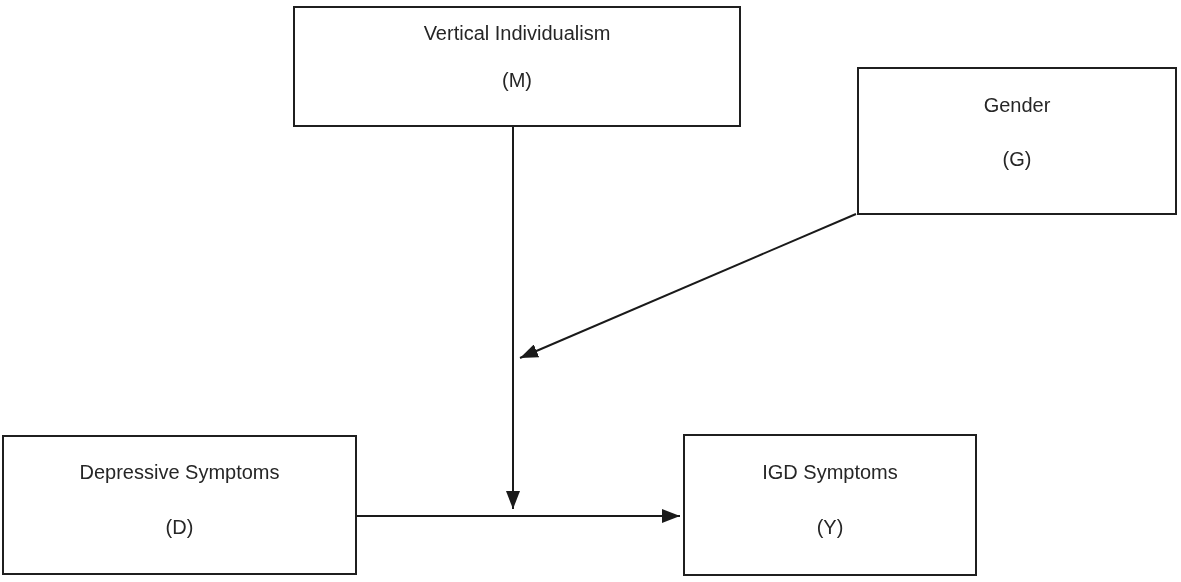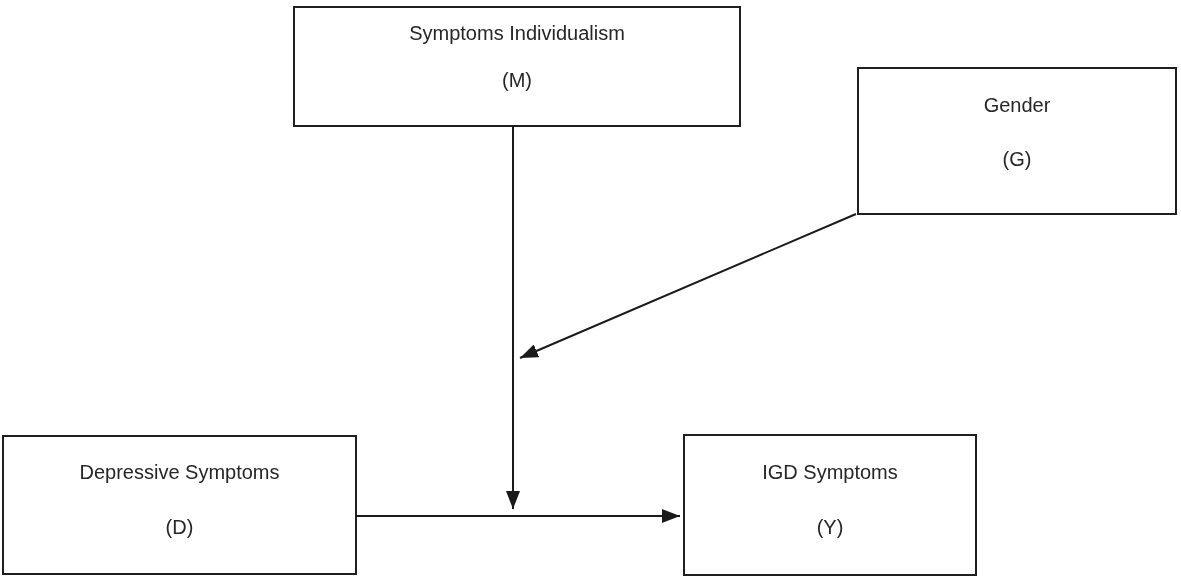--- a/index.html
+++ b/index.html
@@ -58,21 +58,21 @@
     </defs>
 
     <line x1="513" y1="126" x2="513" y2="509" stroke="#1a1a1a" stroke-width="2" marker-end="url(#arrowhead)"></line>
 
     <line x1="856" y1="214" x2="520" y2="358" stroke="#1a1a1a" stroke-width="2" marker-end="url(#arrowhead)"></line>
 
     <line x1="357" y1="516" x2="680" y2="516" stroke="#1a1a1a" stroke-width="2" marker-end="url(#arrowhead)"></line>
   </svg>
 
   <div class="box box-m">
-    <span class="box-label">Symptoms Individualism</span>
+    <span class="box-label">Vertical Individualism</span>
     <span class="box-code">(M)</span>
   </div>
 
   <div class="box box-d">
     <span class="box-label">Depressive Symptoms</span>
     <span class="box-code">(D)</span>
   </div>
 
   <div class="box box-g">
     <span class="box-label">Gender</span>

